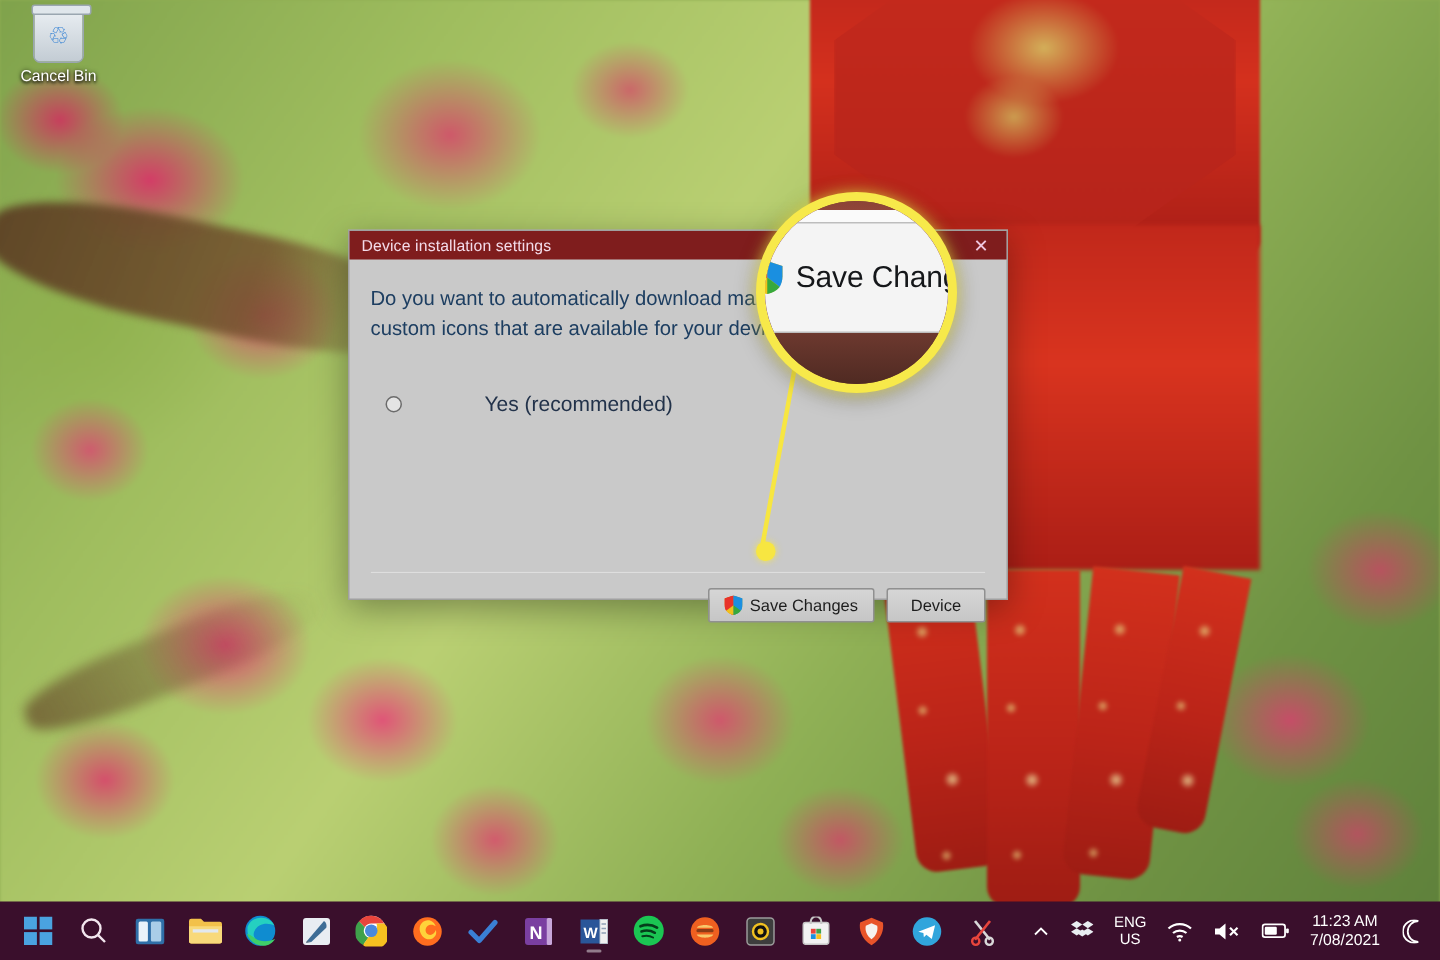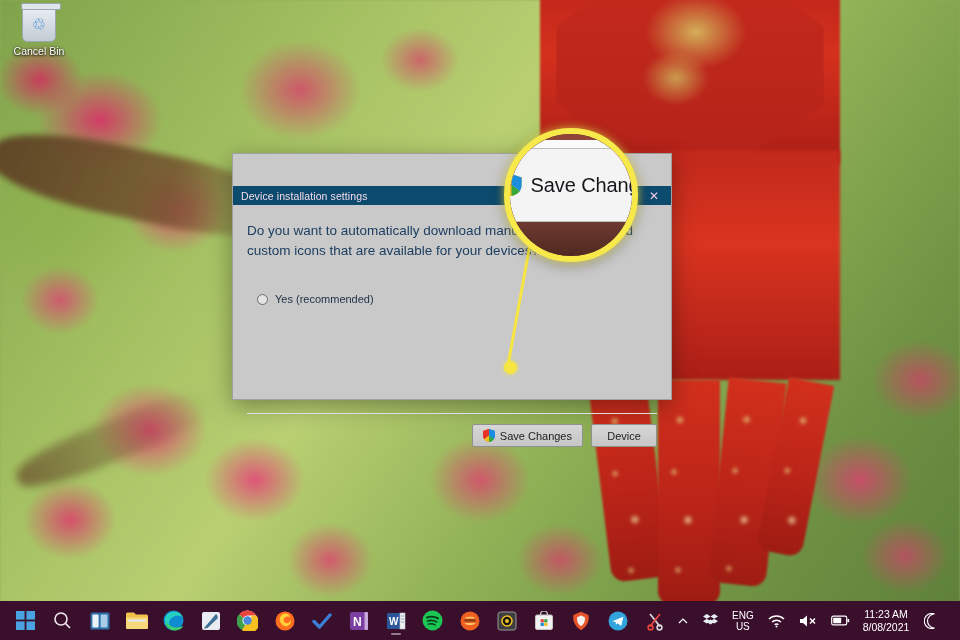--- a/index.html
+++ b/index.html
@@ -128,22 +128,22 @@
   }
 
   
   #dialog {
     position: absolute; left: 232px; top: 153px; width: 440px; height: 247px;
     background: #c9c9c9;
     box-shadow: 0 6px 22px rgba(0,0,0,.35);
     border: 1px solid rgba(120,120,120,.5);
   }
   #titlebar {
-    height: 19px; background: #0c4a6e; position: relative;
-    display: flex; align-items: center; margin-top: 32px;
+    height: 19px; background: #7f1d1d; position: relative;
+    display: flex; align-items: center;
   }
   #titlebar .ttl {
     color: #f3dbe9; font-size: 10.5px; margin-left: 8px; letter-spacing: .1px;
   }
   #close-btn {
     position: absolute; right: 0; top: 0; width: 34px; height: 19px;
     display: flex; align-items: center; justify-content: center;
     color: #f0c9e0; font-size: 12px; cursor: default;
   }
   #dlg-body { padding: 16px 14px 0 14px; position: relative; height: 228px; }
@@ -158,21 +158,21 @@
     width: 11px; height: 11px; border-radius: 50%;
     border: 1.3px solid #6b6b6b; background: #e4e4e4;
     margin-right: 7px; flex: none; position: relative;
   }
   .radio.on { border-color: #0a5fb4; background: #fff; }
   .radio.on::after {
     content:''; position:absolute; left:50%; top:50%;
     transform: translate(-50%,-50%);
     width:5px; height:5px; border-radius:50%; background:#0a5fb4;
   }
-  .radio-lbl { color: #22324a; font-size: 11px; }
+  .radio-lbl { color: #22324a; font-size: 14px; margin-left: 48px; }
   #separator {
     position: absolute; left: 14px; right: 14px; top: 208px;
     height: 1px; background: #a8a8a8; border-bottom: 1px solid #dedede;
   }
   #dlg-buttons {
     position: absolute; right: 14px; top: 219px;
     display: flex; gap: 8px;
   }
   .dlg-btn {
     height: 23px; min-width: 66px; padding: 0 10px;
@@ -233,21 +233,21 @@
     width: 31px; height: 31px; border-radius: 4px;
     display: flex; align-items: center; justify-content: center;
     position: relative; cursor: default;
   }
   .tb-item .ind {
     position: absolute; bottom: 1px; left: 50%; transform: translateX(-50%);
     width: 10px; height: 2px; border-radius: 1px; background: rgba(255,255,255,.45);
   }
   #tray {
     margin-left: auto; display: flex; align-items: center; gap: 0;
-    padding-right: 16px; color: #fff;
+    padding-right: 4px; color: #fff;
   }
   .tray-item {
     display: flex; align-items: center; justify-content: center;
     height: 32px; padding: 0 7px; cursor: default;
   }
   #lang { line-height: 11px; font-size: 10px; text-align: center; }
   #clock {
     font-size: 10.5px; line-height: 13px; text-align: center;
     padding: 0 8px 0 6px; cursor: default; color: #fff;
   }
@@ -540,21 +540,21 @@
       <div class="tray-item">
         <svg width="19" height="13" viewBox="0 0 19 13">
           <rect x="0.7" y="2.2" width="15" height="8.6" rx="1.6" fill="none" stroke="#fff" stroke-width="1.2"></rect>
           <rect x="2.2" y="3.8" width="8" height="5.4" rx=".8" fill="#fff"></rect>
           <rect x="16.4" y="5" width="1.8" height="3.2" rx=".7" fill="#fff"></rect>
         </svg>
       </div>
 
       <div id="clock">
         <div>11:23 AM</div>
-        <div>8/08/2021</div>
+        <div>7/08/2021</div>
       </div>
 
       <div class="tray-item">
         <svg width="14" height="16" viewBox="0 0 14 16">
           <path d="M10.5 1 A7.5 7.5 0 1 0 10.5 15 A6 6 0 0 1 10.5 1 Z" fill="none" stroke="#fff" stroke-width="1.2"></path>
         </svg>
       </div>
 
     </div>
   </div>

